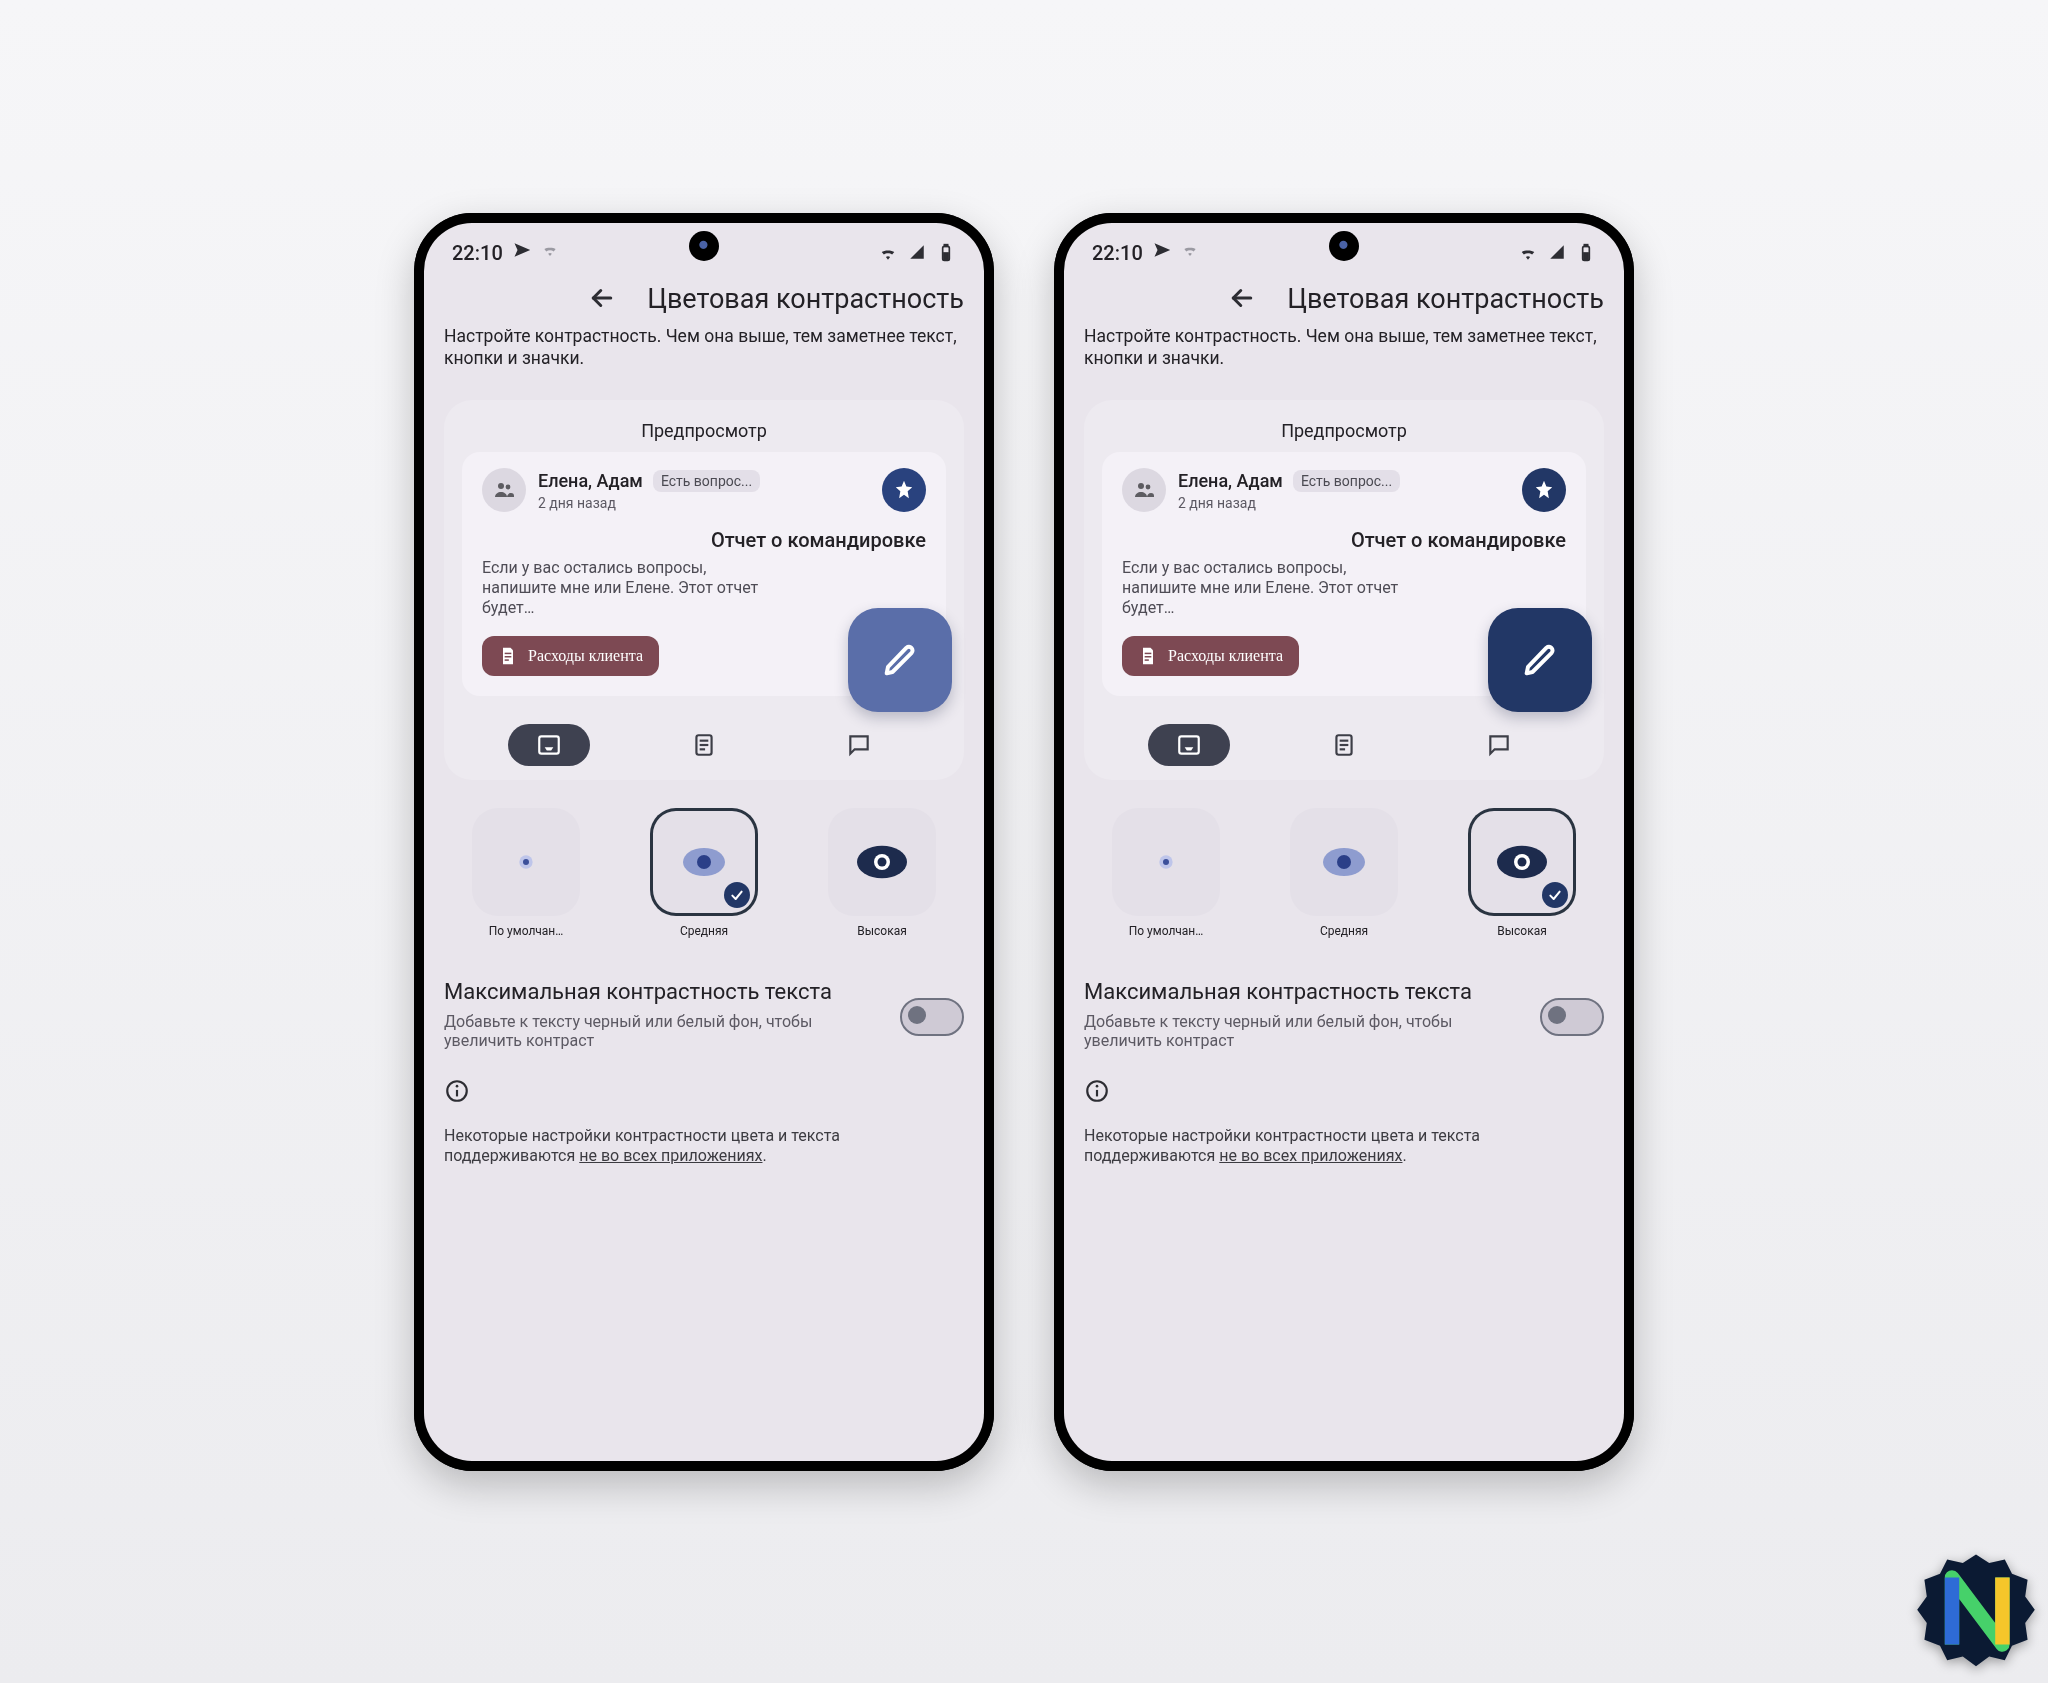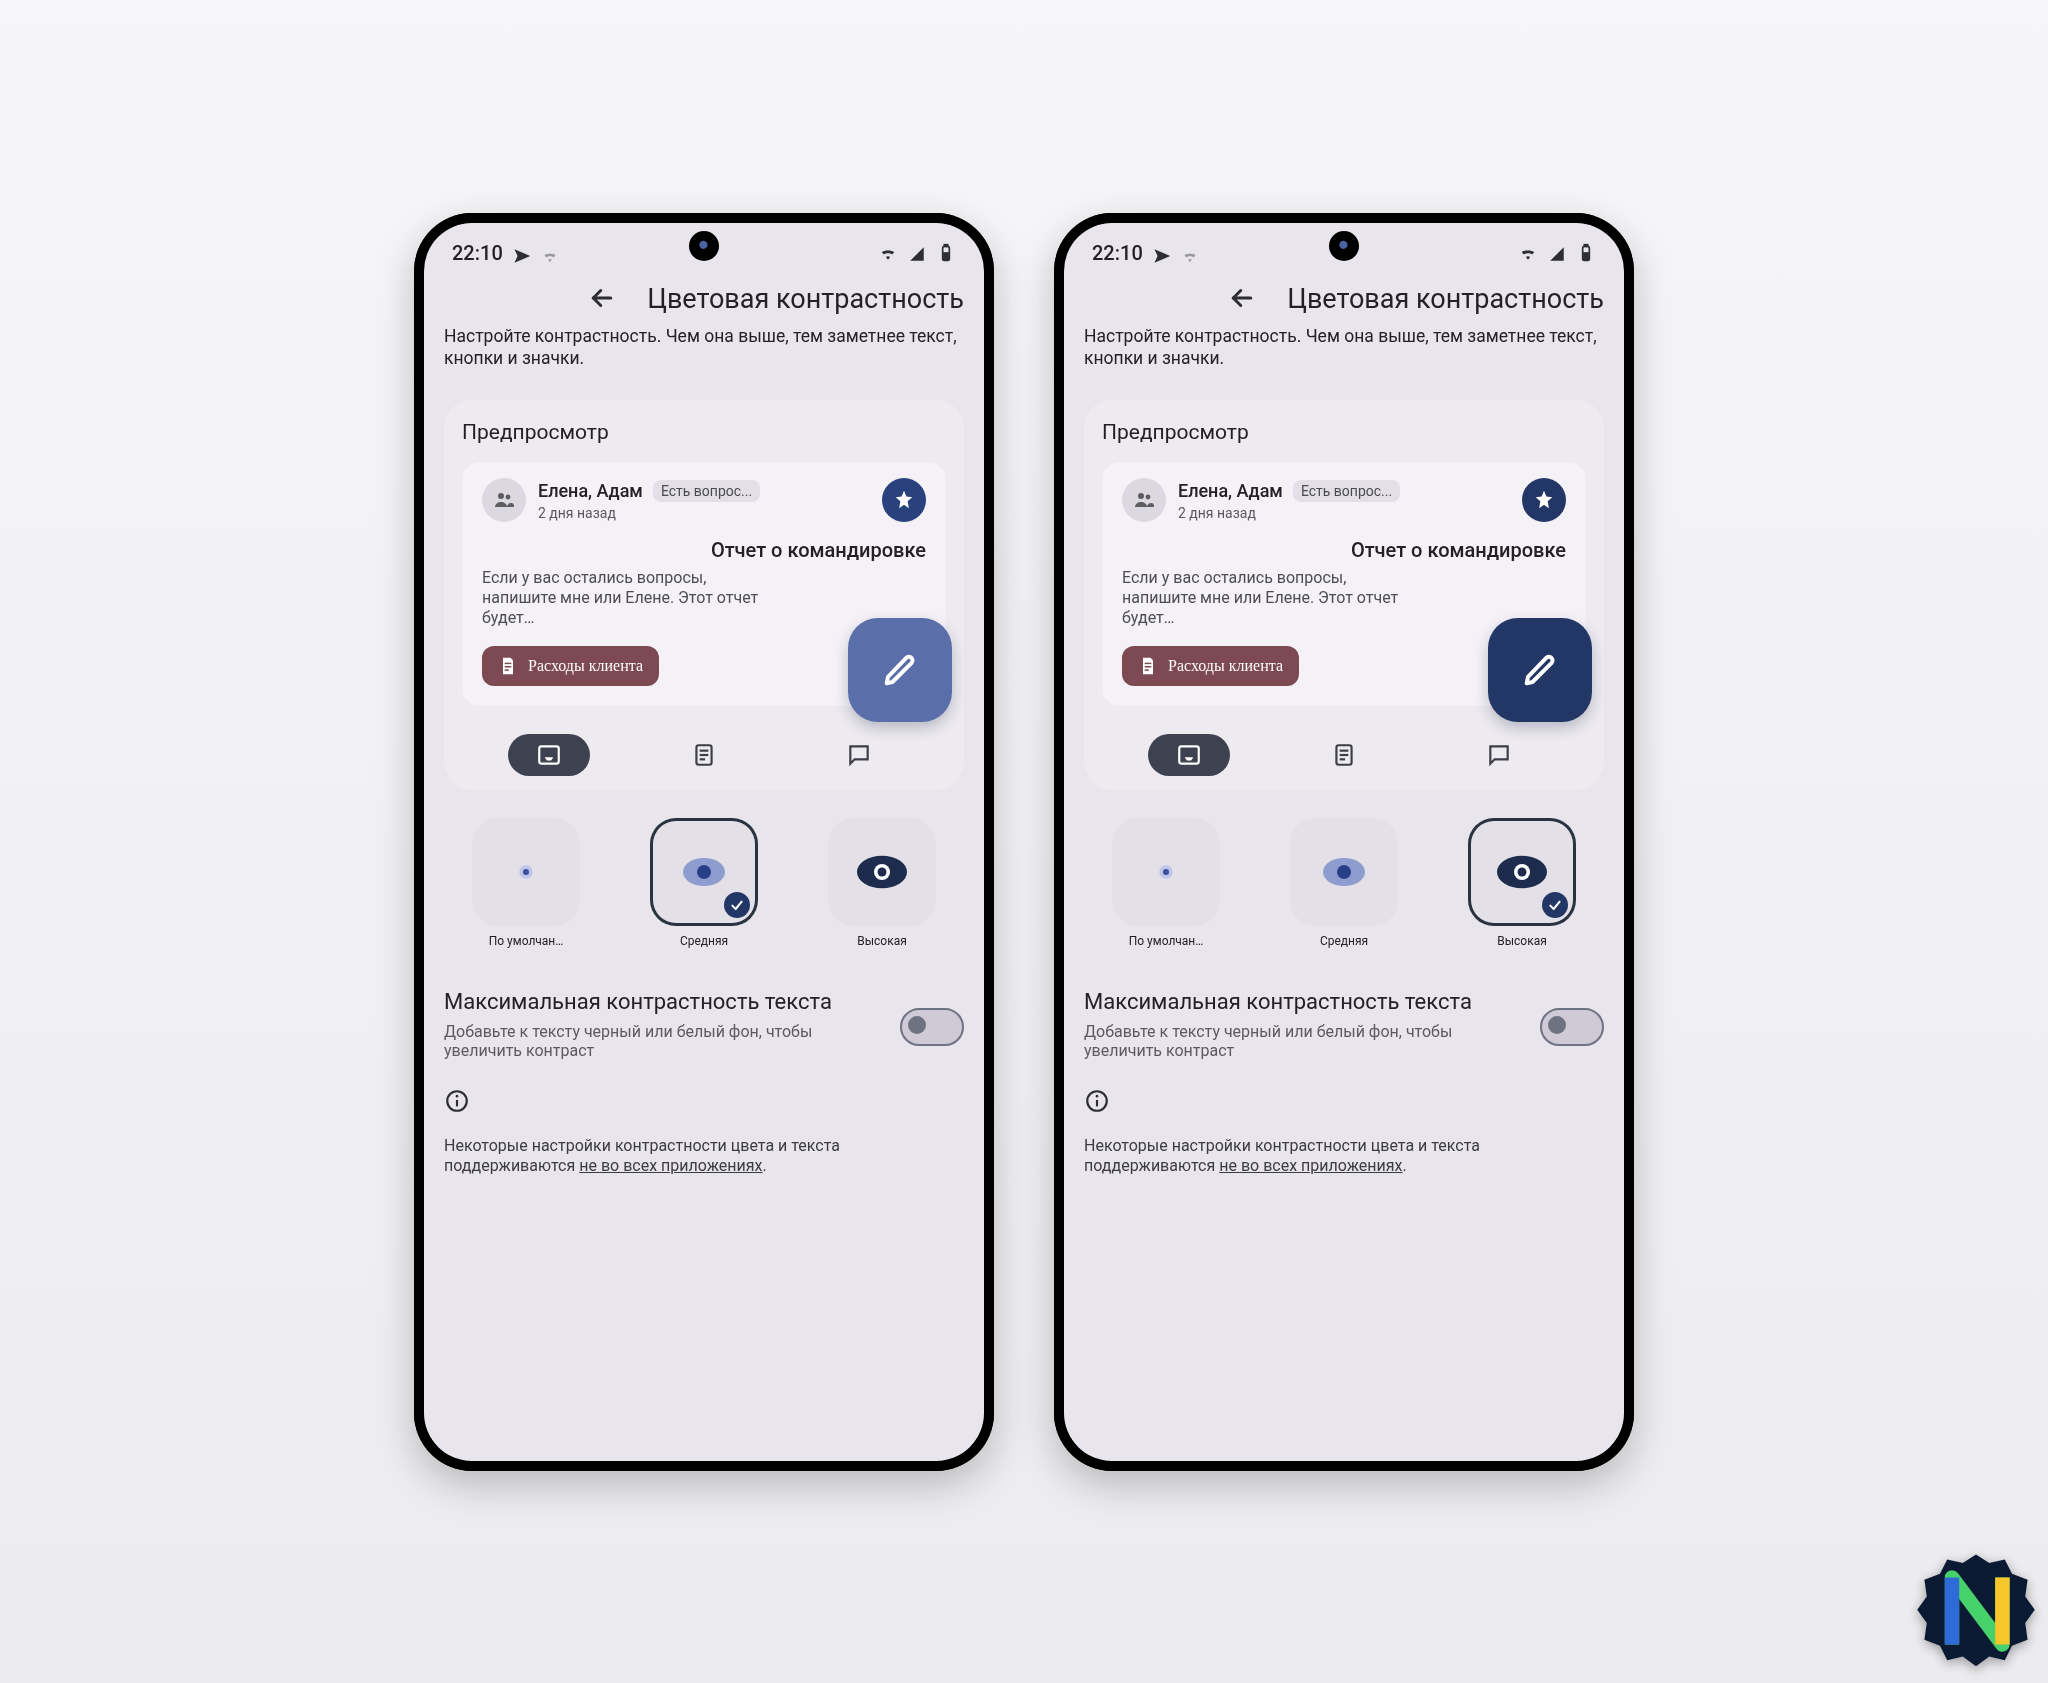--- a/index.html
+++ b/index.html
@@ -44,36 +44,36 @@
   .camera-hole{
     position:absolute;top:18px;left:50%;transform:translateX(-50%);
     width:30px;height:30px;border-radius:50%;
     background:radial-gradient(circle at 48% 46%,#4a62a6 0 16%,#000 20%);
     z-index:5;
   }
   .status-bar{
     display:flex;justify-content:space-between;align-items:center;
     padding:18px 28px 4px;font-size:20px;font-weight:500;
   }
-  .sb-left,.sb-right{display:flex;align-items:flex-end;gap:10px;}
+  .sb-left,.sb-right{display:flex;align-items:flex-start;gap:10px;}
   .ico{display:inline-flex;align-items:center;justify-content:center;}
   .app-bar{
     display:flex;align-items:center;gap:28px;
     padding:14px 20px 10px;
     justify-content:flex-end;
   }
   .back-arrow{width:32px;height:32px;}
   .app-title{font-size:27px;font-weight:400;}
   .scroll{padding:0 20px 30px;}
   .subtext{font-size:17.5px;line-height:1.3;color:var(--text);}
   .preview-card{
     margin-top:30px;background:var(--card-bg);
     border-radius:28px;padding:20px 18px 14px;
   }
-  .preview-title{font-size:21px;margin-bottom:18px;}
+  .preview-title{text-align:center;font-size:18px;margin-bottom:11px;}
   .message-card{
     position:relative;background:var(--inner-card);
     border-radius:18px;padding:16px 20px 20px;
   }
   .row1{display:flex;align-items:center;gap:12px;}
   .contacts-ico{
     width:44px;height:44px;border-radius:50%;
     background:#dcd8e1;display:flex;align-items:center;justify-content:center;
     color:#5d5c61;
   }

